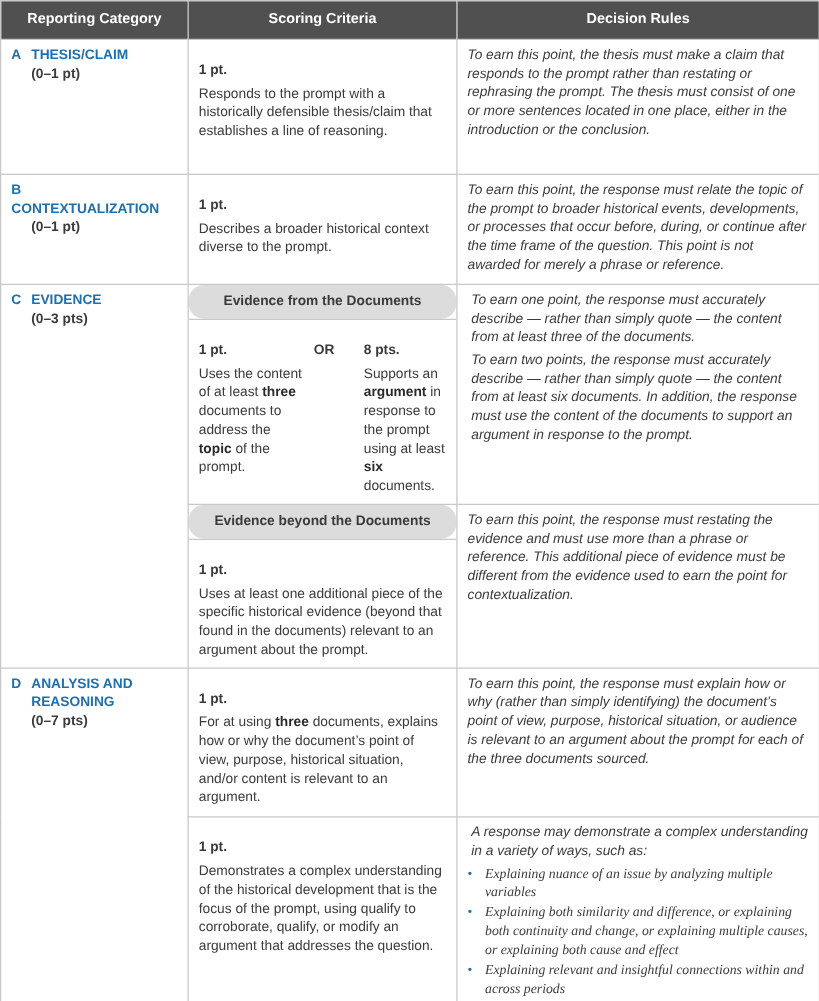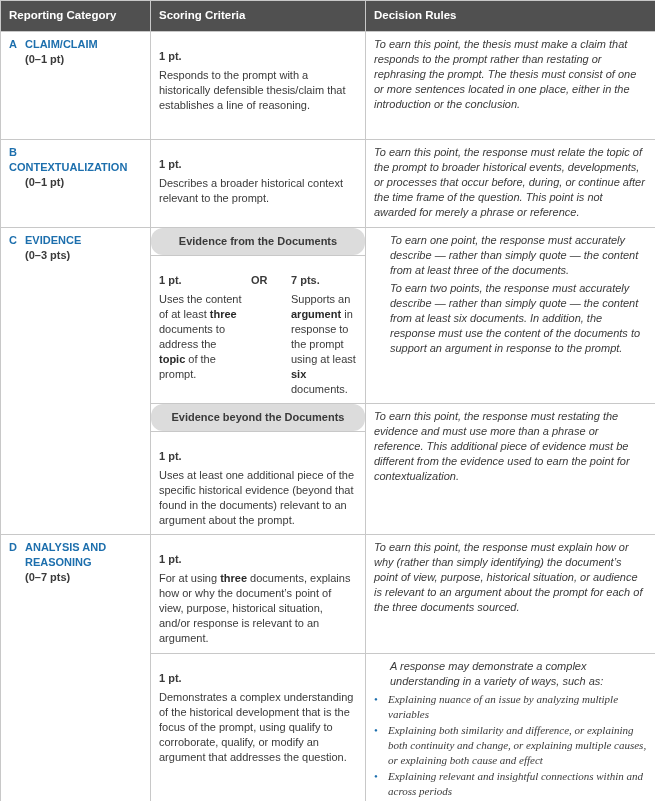--- a/index.html
+++ b/index.html
@@ -1,25 +1,25 @@
 <!DOCTYPE html>
 <html><head>
 <meta charset="utf-8">
 <style>
   html, body { margin:0; padding:0; background:#fff; }
   body { width:655px; height:801px; overflow:hidden; font-family:"Liberation Sans", sans-serif; color:#3a3a3a; }
   table { border-collapse:collapse; width:655px; table-layout:fixed; }
   td, th { border:1.5px solid #c8c8c8; vertical-align:top; padding:5px 8px 7px 8px; font-size:11px; line-height:15px; }
-  th { background:#505050; color:#fff; text-align:left; font-weight:bold; font-size:11.5px; padding:7px 8px; border-color:#c8c8c8; height:16px; }
+  th { background:#505050; color:#fff; text-align:center; font-weight:bold; font-size:11.5px; padding:7px 8px; border-color:#c8c8c8; height:16px; }
   .cat { color:#1d6fad; font-weight:bold; }
   .cat .letter { display:inline-block; width:16px; }
   .cat .range { color:#3a3a3a; padding-left:16px; display:block; }
   .pt { font-weight:bold; margin-bottom:4px;margin-top:12px; }
   .rule { font-style:italic; }
-  .rule p { margin:0 0 3px 16px; }
+  .rule p { margin:0 0 3px 3px; }
   .subhead { background:#dcdcdc; font-weight:bold; text-align:center; padding:6px 8px;border-radius:12px; }
   .ev-grid { display:grid; grid-template-columns:86px 34px 1fr; column-gap:6px; }
   ul { margin:2px 0 4px 0; padding-left:0; list-style:none; }
   ul li { position:relative; padding-left:14px; margin-bottom:1px;font-family:Liberation Serif, serif; }
   ul li::before { content:"•"; position:absolute; left:0; color:#1d6fad; font-style:normal; }
   b { color:#2a2a2a; }
 </style>
 </head>
 <body>
 
@@ -31,53 +31,53 @@
     </colgroup>
   <tbody>
       <tr>
     <th>Reporting Category</th>
     <th>Scoring Criteria</th>
     <th>Decision Rules</th>
   </tr>
 
   <tr style="height:108px">
     <td class="cat">
-      <span class="letter">A</span><span>CLAIM/CLAIM</span>
+      <span class="letter">A</span><span>THESIS/CLAIM</span>
       <span class="range">(0–1 pt)</span>
     </td>
     <td>
       <div class="pt">1 pt.</div>
       <div>Responds to the prompt with a historically defensible thesis/claim that establishes a line of reasoning.</div>
     </td>
     <td class="rule">To earn this point, the thesis must make a claim that responds to the prompt rather than restating or rephrasing the prompt. The thesis must consist of one or more sentences located in one place, either in the introduction or the conclusion.</td>
   </tr>
 
   <tr style="height:83px">
     <td class="cat">
       <span class="letter">B</span><span>CONTEXTUALIZATION</span>
       <span class="range">(0–1 pt)</span>
     </td>
     <td>
       <div class="pt">1 pt.</div>
-      <div>Describes a broader historical context relevant to the prompt.</div>
+      <div>Describes a broader historical context diverse to the prompt.</div>
     </td>
     <td class="rule">To earn this point, the response must relate the topic of the prompt to broader historical events, developments, or processes that occur before, during, or continue after the time frame of the question. This point is not awarded for merely a phrase or reference.</td>
   </tr>
 
   <tr>
     <td class="cat" rowspan="2">
       <span class="letter">C</span><span>EVIDENCE</span>
       <span class="range">(0–3 pts)</span>
     </td>
     <td style="padding:0">
       <div class="subhead">Evidence from the Documents</div>
       <div style="border-top:1.5px solid #c8c8c8; padding:5px 8px 6px 8px;" class="ev-grid">
         <div class="pt">1 pt.</div>
         <div class="pt">OR</div>
-        <div class="pt">7 pts.</div>
+        <div class="pt">8 pts.</div>
         <div><span>Uses the content of at least </span><b>three</b><span> documents to address the </span><b>topic</b><span> of the prompt.</span></div>
         <div></div>
         <div><span>Supports an </span><b>argument</b><span> in response to the prompt using at least </span><b>six</b><span> documents.</span></div>
       </div>
     </td>
     <td class="rule">
       <p>To earn one point, the response must accurately describe — rather than simply quote — the content from at least three of the documents.</p>
       <p>To earn two points, the response must accurately describe — rather than simply quote — the content from at least six documents. In addition, the response must use the content of the documents to support an argument in response to the prompt.</p>
     </td>
   </tr>
@@ -93,21 +93,21 @@
     <td class="rule">To earn this point, the response must restating the evidence and must use more than a phrase or reference. This additional piece of evidence must be different from the evidence used to earn the point for contextualization.</td>
   </tr>
 
   <tr>
     <td class="cat" rowspan="2">
       <span class="letter">D</span><span style="display:inline-block;width:110px;vertical-align:top">ANALYSIS AND REASONING</span>
       <span class="range">(0–7 pts)</span>
     </td>
     <td>
       <div class="pt">1 pt.</div>
-      <div><span>For at using </span><b>three</b><span> documents, explains how or why the document’s point of view, purpose, historical situation, and/or response is relevant to an argument.</span></div>
+      <div><span>For at using </span><b>three</b><span> documents, explains how or why the document’s point of view, purpose, historical situation, and/or content is relevant to an argument.</span></div>
     </td>
     <td class="rule">To earn this point, the response must explain how or why (rather than simply identifying) the document’s point of view, purpose, historical situation, or audience is relevant to an argument about the prompt for each of the three documents sourced.</td>
   </tr>
   <tr>
     <td>
       <div class="pt">1 pt.</div>
       <div>Demonstrates a complex understanding of the historical development that is the focus of the prompt, using qualify to corroborate, qualify, or modify an argument that addresses the question.</div>
     </td>
     <td class="rule">
       <p>A response may demonstrate a complex understanding in a variety of ways, such as:</p>

